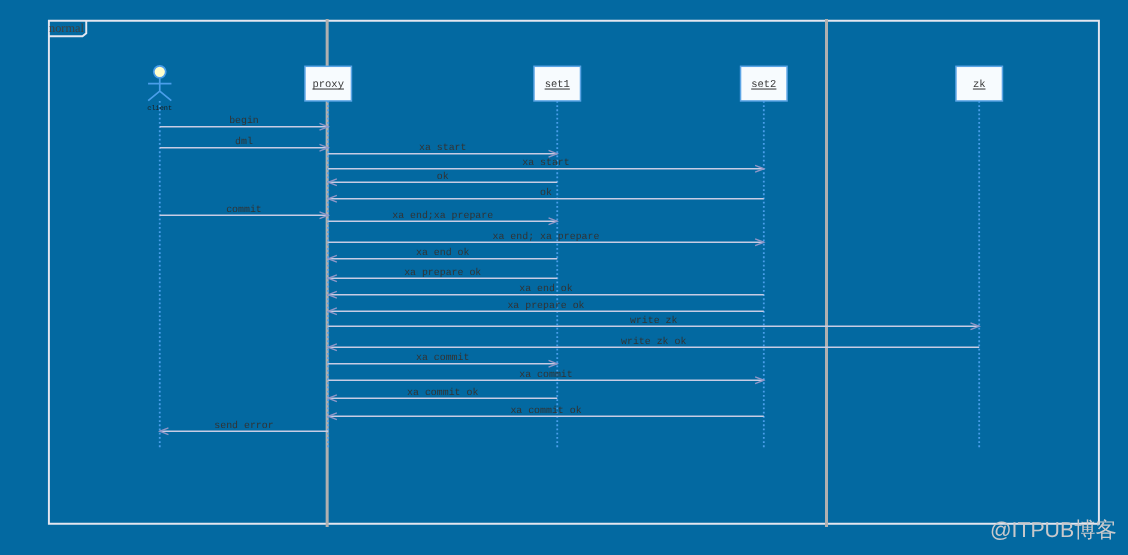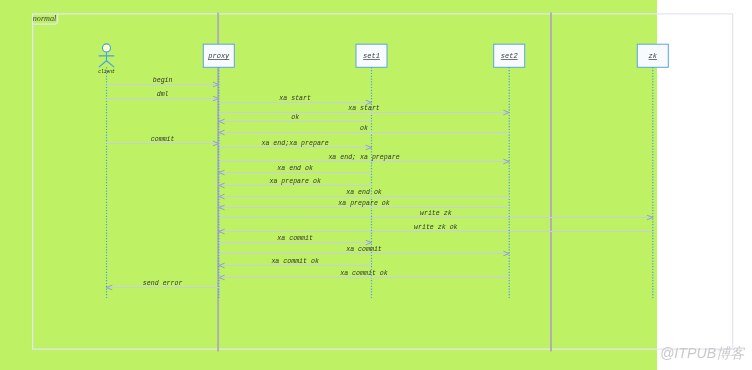--- a/index.html
+++ b/index.html
@@ -1,19 +1,19 @@
 <!DOCTYPE html>
 <html><head>
 <meta charset="utf-8">
 <title>normal</title>
 <style>
   html,body{margin:0;padding:0;background:#ffffff;}
   body{width:752px;height:370px;overflow:hidden;
        font-family:"Liberation Mono","DejaVu Sans Mono",monospace;}
-  #stage{position:relative;width:657px;height:370px;background:#bef264;font-style:italic;}
+  #stage{position:relative;width:752px;height:370px;background:#0369a1;}
   #canvas{position:absolute;left:0;top:0;}
   .frame{fill:none;stroke:#e4e6f0;stroke-width:1.3;}
   .frame-label{font-family:"Liberation Serif","DejaVu Serif",serif;font-size:8.2px;fill:#3f3f3f;}
   .divider{stroke:#b0b0b0;stroke-width:2;}
   .pbox{fill:#f7fbfe;stroke:#5ba4e5;stroke-width:1;}
   .pname{font-size:7px;text-anchor:middle;fill:#3a3a3a;text-decoration:underline;}
   .aname{font-size:4.6px;text-anchor:middle;fill:#1c1c1c;}
   .actor-head{fill:#ffffcc;stroke:#4a9eea;stroke-width:1.15;}
   .actor-body{fill:none;stroke:#4a9eea;stroke-width:1.15;}
   .lifeline{stroke:#4a9eea;stroke-width:1.2;stroke-dasharray:1.2 1.6;}

